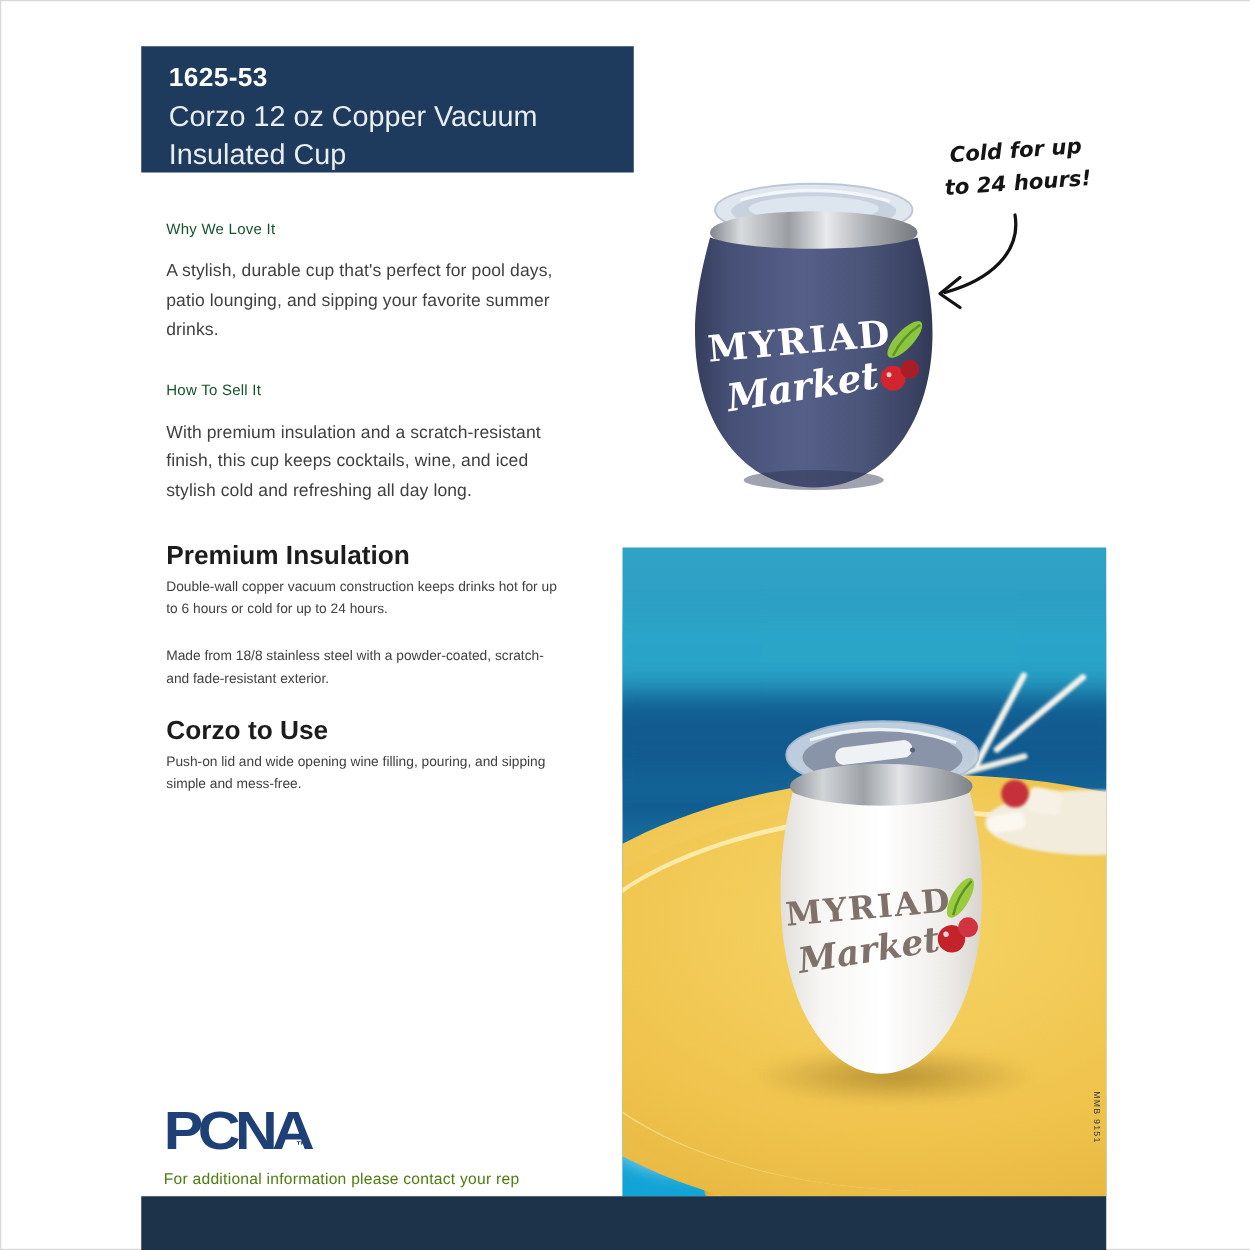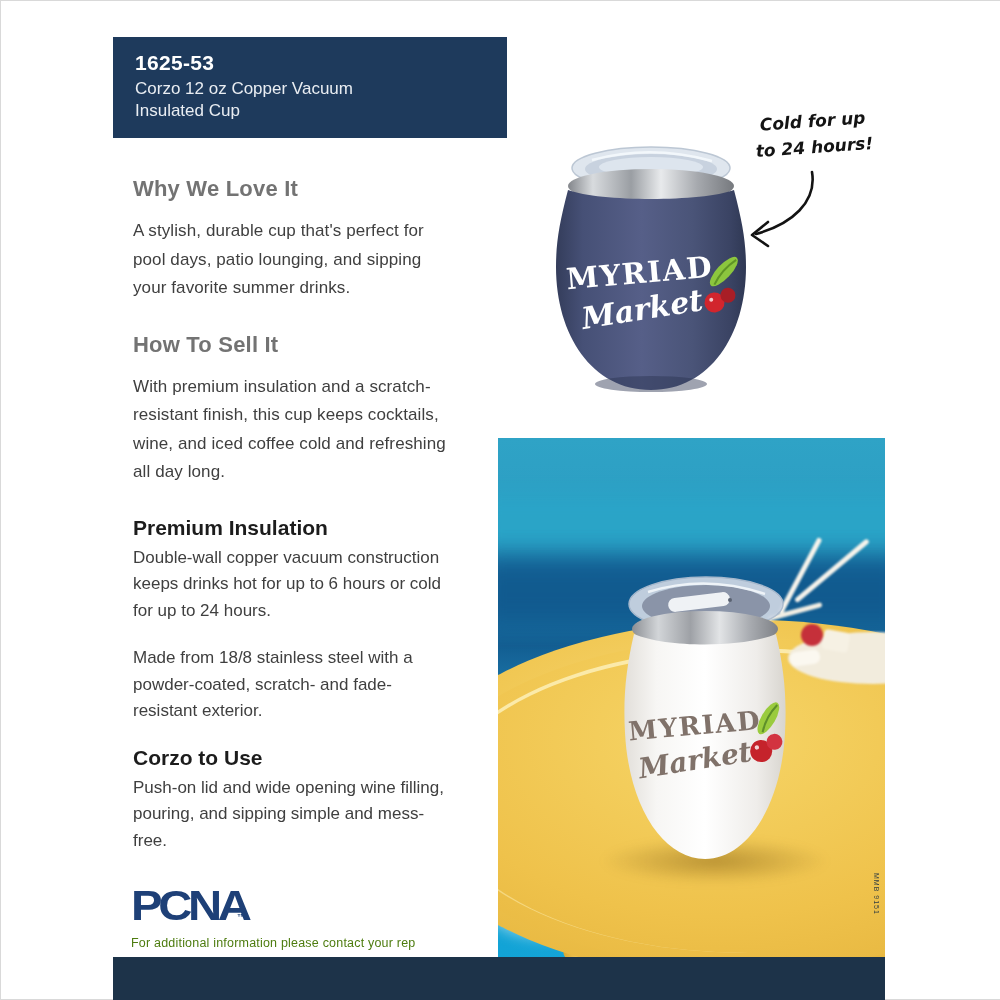--- a/index.html
+++ b/index.html
@@ -9,27 +9,27 @@
     box-shadow:inset 0 0 0 1px #d9d9d9;
     padding-left:38px;
   }
   
   .header-box{
     position:absolute;left:113px;top:37px;width:394px;height:101px;
     background:#1e3a5c;color:#ffffff;box-sizing:border-box;
     padding:14px 20px 0 22px;
   }
   .header-sku{font-size:21px;font-weight:bold;letter-spacing:.3px;margin:0 0 3px 0;}
-  .header-name{font-size:17px;font-weight:400;line-height:1.32;color:#e9edf2;}
+  .header-name{font-size:23px;font-weight:400;line-height:1.32;color:#e9edf2;}
   
   .left-col{position:absolute;left:133px;top:176px;width:315px;color:#3f3f3f;}
-  .sec-h{font-size:22px;font-weight:bold;color:#737373;margin:0 0 15px 0;letter-spacing:.2px;}
-  .sec-p{font-size:17px;line-height:1.68;margin:0 0 29px 0;letter-spacing:.1px;}
+  .sec-h{font-size:12px;font-weight:normal;color:#14532d;margin:0 0 15px 0;letter-spacing:.2px;}
+  .sec-p{font-size:14px;line-height:1.68;margin:0 0 29px 0;letter-spacing:.1px;}
   .feat-h{font-size:21px;font-weight:bold;color:#1c1c1c;margin:0 0 5px 0;}
-  .feat-p{font-size:17px;line-height:1.56;margin:0 0 21px 0;}
+  .feat-p{font-size:11px;line-height:1.56;margin:0 0 21px 0;}
   
   .footer{position:absolute;left:131px;top:884px;width:330px;}
   .pcna-logo{
     font-size:43px;font-weight:800;color:#1e4077;letter-spacing:-4px;
     transform:scaleX(1.1);transform-origin:left;display:inline-block;line-height:1;
   }
   .pcna-tm{font-size:9px;font-weight:bold;color:#1e4077;vertical-align:baseline;letter-spacing:0;}
   .footer-note{font-size:12.5px;color:#4d7c0f;margin-top:9px;letter-spacing:.2px;}
   .bottom-bar{position:absolute;left:113px;top:957px;width:772px;height:43px;background:#1d3349;}
   
@@ -77,21 +77,21 @@
       <span>Corzo 12 oz Copper Vacuum</span><br>
       <span>Insulated Cup</span>
     </div>
   </div>
 
   <div class="left-col">
     <div class="sec-h">Why We Love It</div>
     <p class="sec-p">A stylish, durable cup that's perfect for pool days, patio lounging, and sipping your favorite summer drinks.</p>
 
     <div class="sec-h">How To Sell It</div>
-    <p class="sec-p">With premium insulation and a scratch-resistant finish, this cup keeps cocktails, wine, and iced coffee cold and refreshing all day long.</p>
+    <p class="sec-p">With premium insulation and a scratch-resistant finish, this cup keeps cocktails, wine, and iced stylish cold and refreshing all day long.</p>
 
     <div class="feat-h">Premium Insulation</div>
     <p class="feat-p">Double-wall copper vacuum construction keeps drinks hot for up to 6 hours or cold for up to 24 hours.</p>
 
     <p class="feat-p">Made from 18/8 stainless steel with a powder-coated, scratch- and fade-resistant exterior.</p>
 
     <div class="feat-h">Corzo to Use</div>
     <p class="feat-p">Push-on lid and wide opening wine filling, pouring, and sipping simple and mess-free.</p>
   </div>
 

